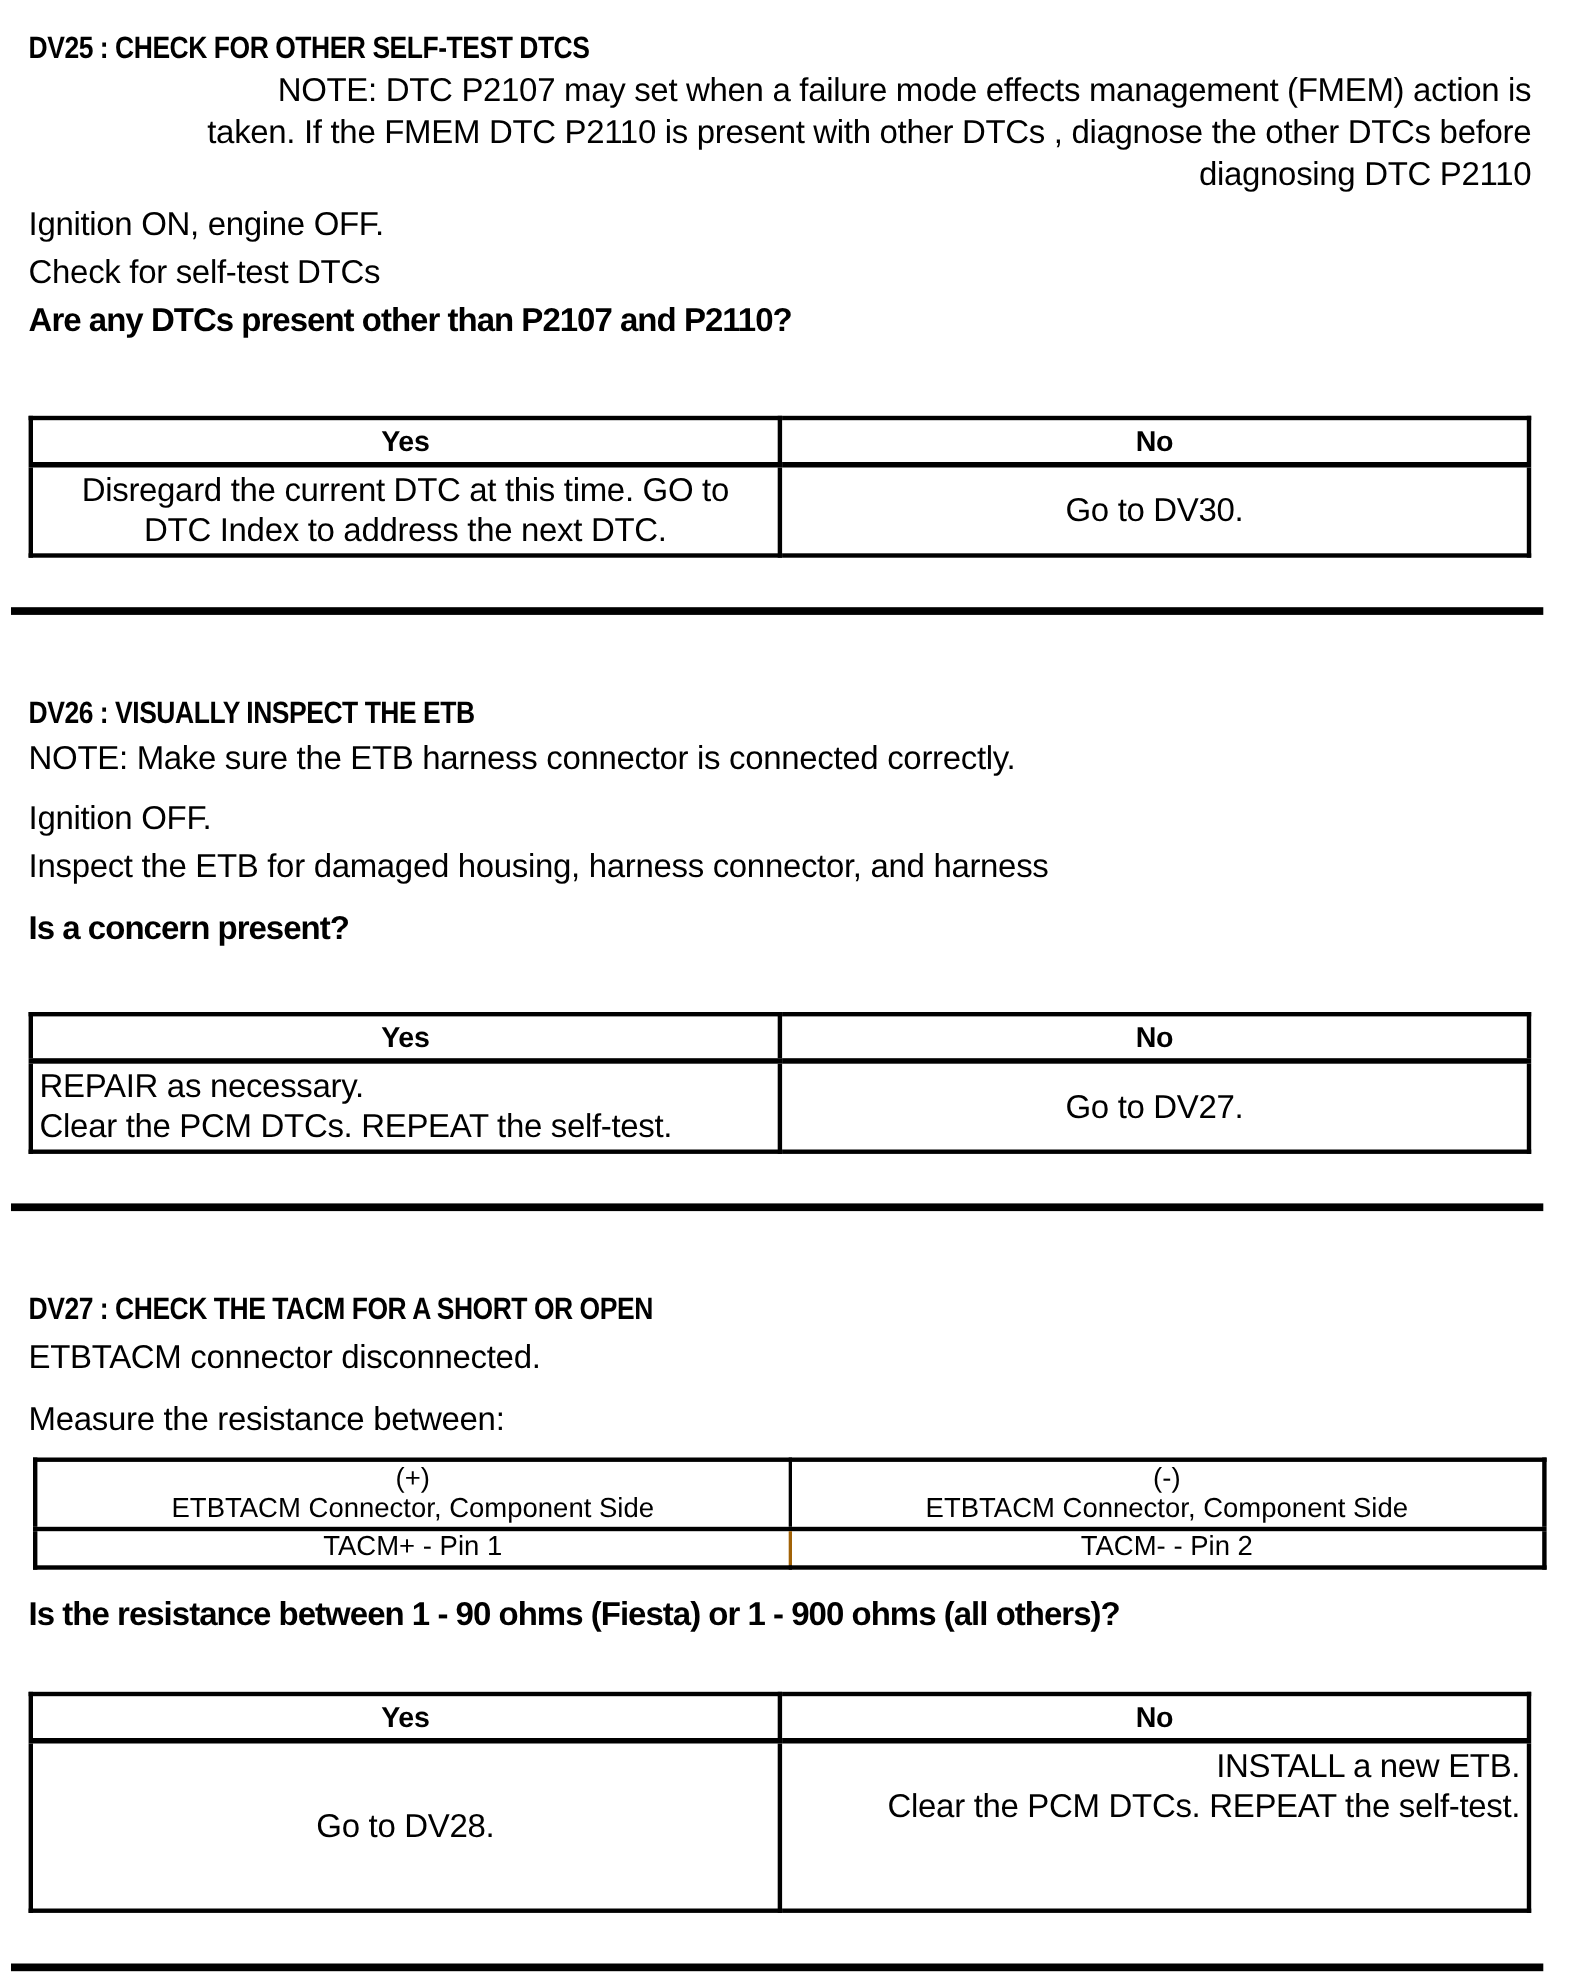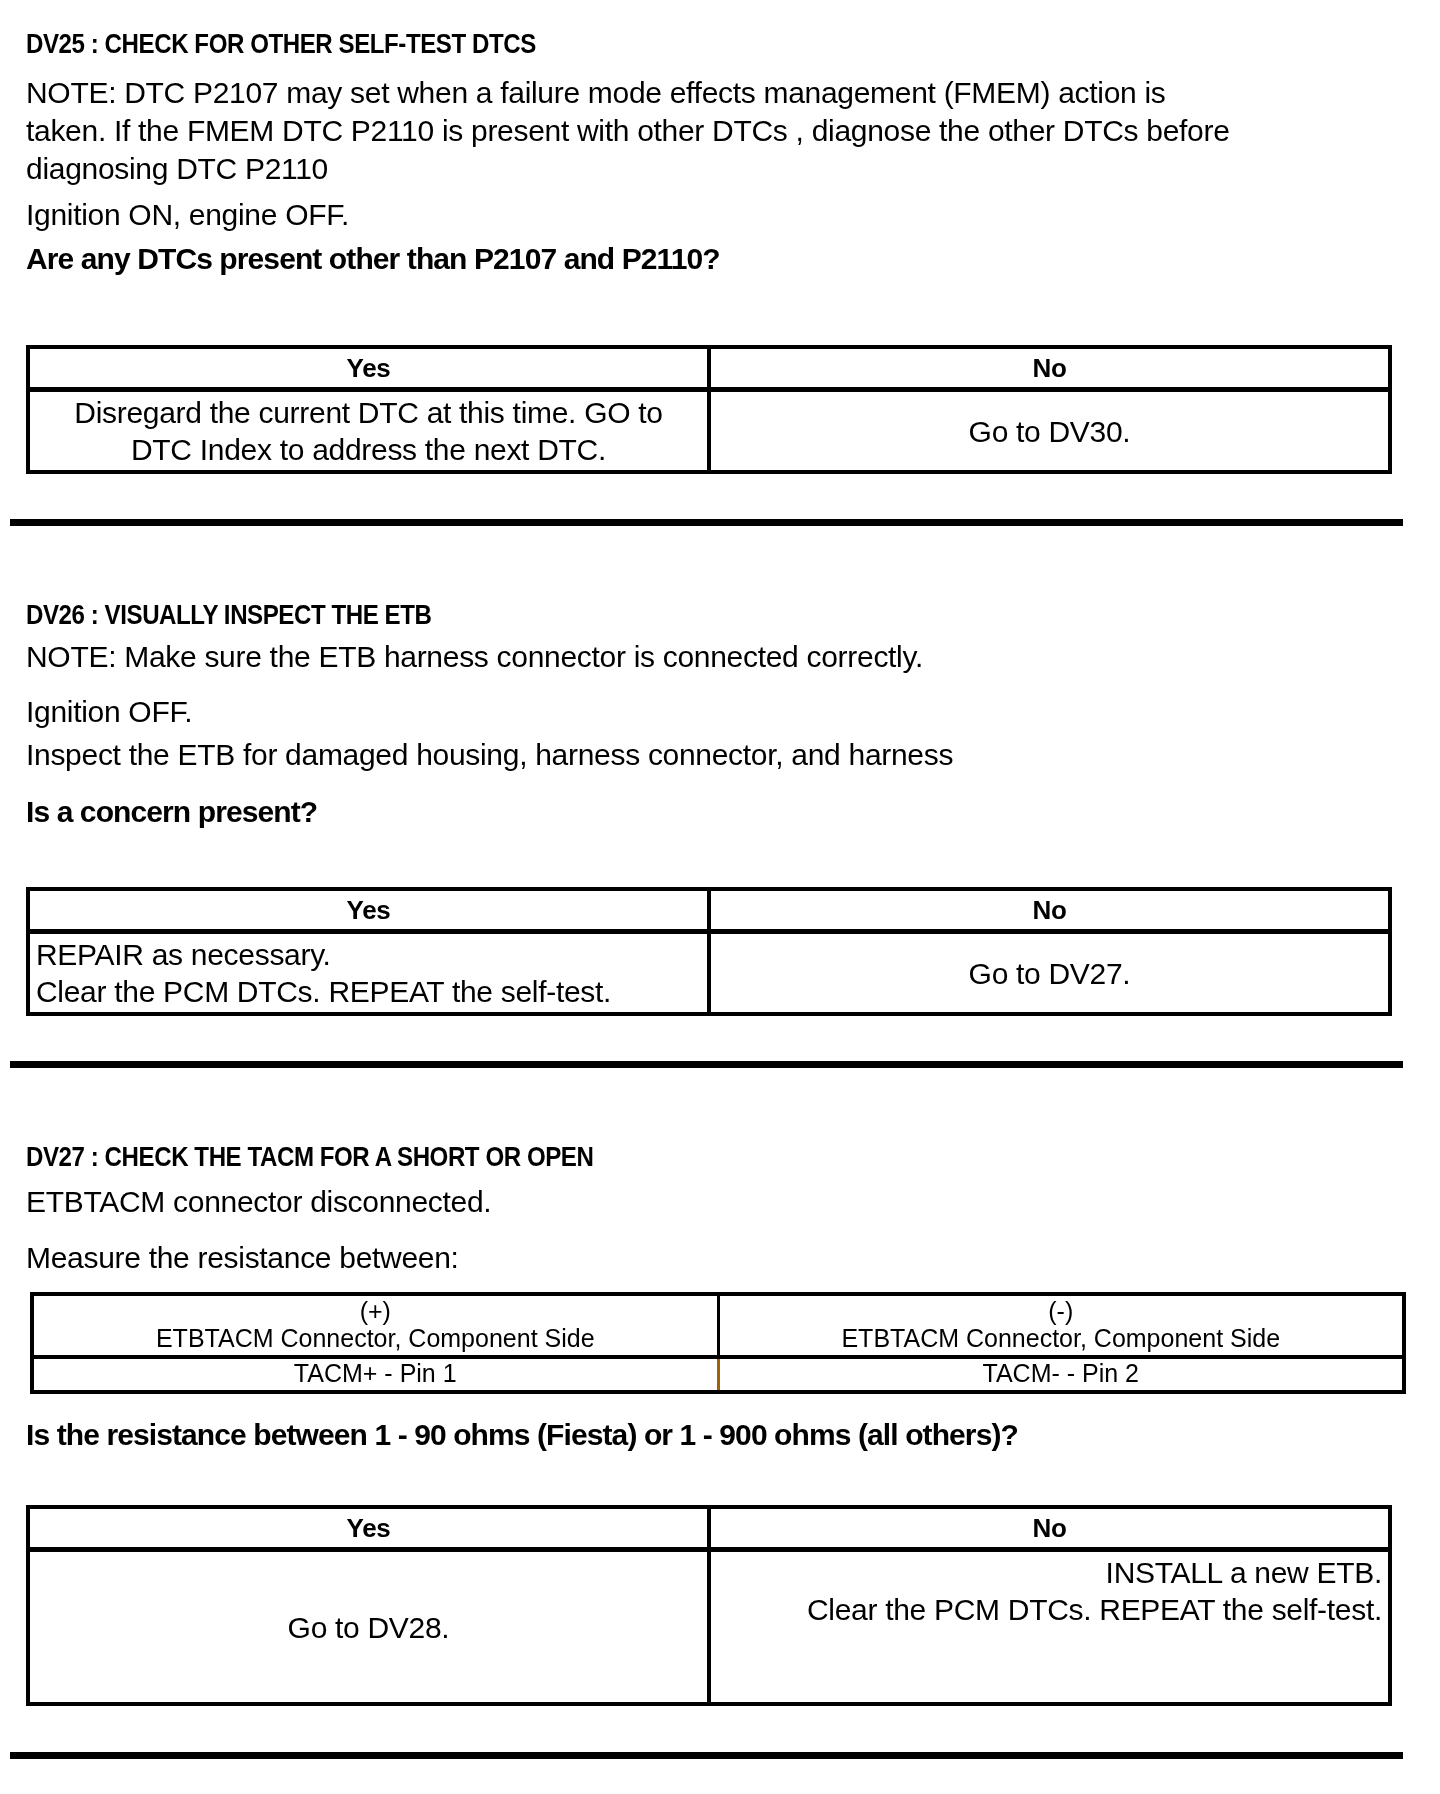--- a/index.html
+++ b/index.html
@@ -92,28 +92,29 @@
     margin-right: -11px;
   }
 </style>
 </head>
 <body>
 
 <div class="page">
 
   <div class="section-heading">DV25 : CHECK FOR OTHER SELF-TEST DTCS</div>
 
-  <div class="para cell-lines" style="margin-top:14px;">
+  <div class="para cell-lines" style="margin-top:4px;text-align:right;">
       <div class="line">NOTE: DTC P2107 may set when a failure mode effects management (FMEM) action is</div>
       <div class="line">taken. If the FMEM DTC P2110 is present with other DTCs , diagnose the other DTCs before</div>
       <div class="line">diagnosing DTC P2110</div>
     </div>
 
   <div class="para" style="margin-top:8px;">Ignition ON, engine OFF.</div>
 
+  <div class="para" style="margin-top:5px;">Check for self-test DTCs</div>
 
   <div class="question" style="margin-top:6px;">Are any DTCs present other than P2107 and P2110?</div>
 
   <table class="yn-table t1" style="margin-top:67px;">
     <tbody>
         <tr>
       <th>Yes</th>
       <th>No</th>
     </tr>
     <tr>

